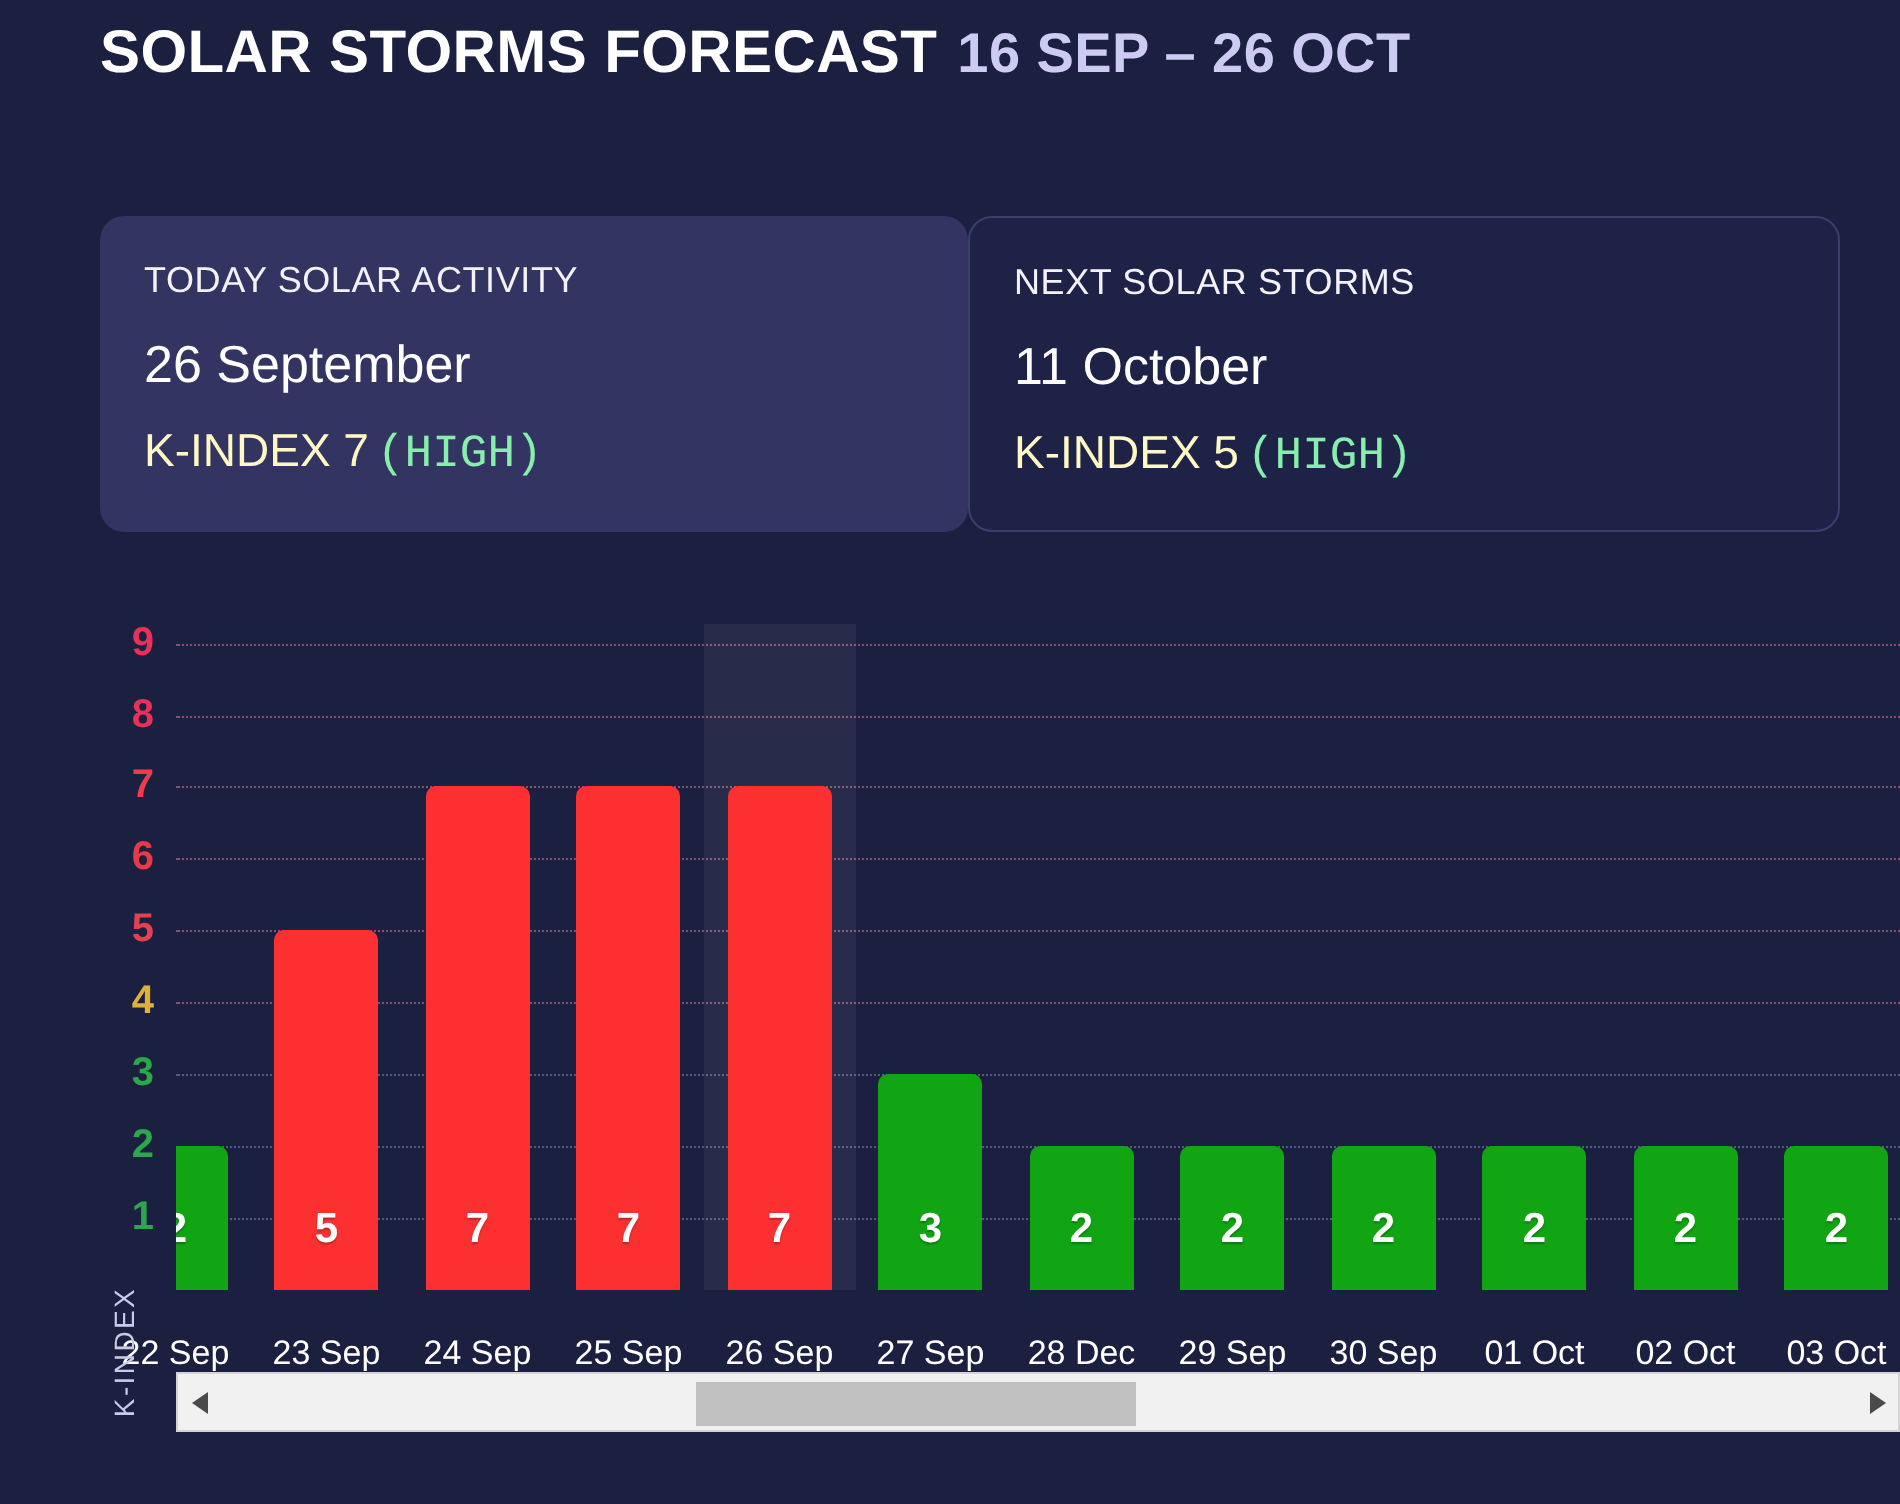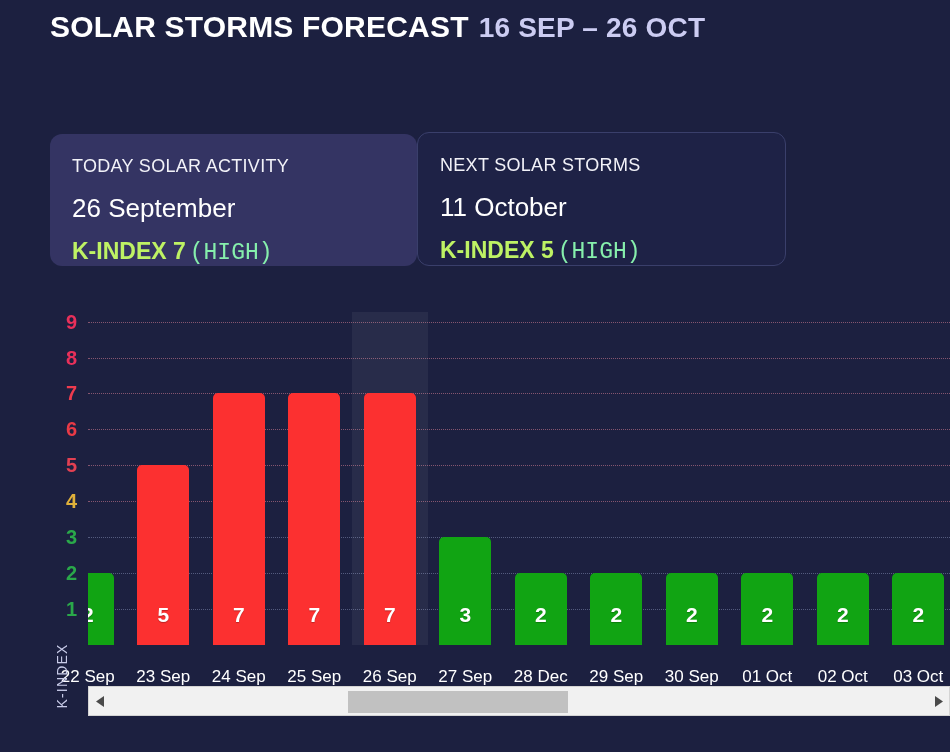--- a/index.html
+++ b/index.html
@@ -21,40 +21,40 @@
     color: #ffffff; letter-spacing: .2px;
   }
   .header-range {
     display: inline; font-size: 28px; font-weight: bold;
     color: #ccccf2; margin-left: 10px; letter-spacing: .2px;
   }
 
   
   .cards {
     position: absolute; left: 50px; top: 108px;
-    width: 736px; height: 158px;
-    display: flex; gap: 0; align-items: flex-end;
+    width: 870px; height: 158px;
+    display: flex; gap: 0;
   }
   .card {
     flex: 1; border-radius: 12px;
     padding: 22px 22px 0 22px;
     position: relative;
   }
   .card.primary { background: #343463; }
   .card.secondary { background: #1e2246; border: 1px solid #3a3f6b; }
   .card-label {
     font-size: 18px; color: #f2f2f8; letter-spacing: .3px;
     margin-bottom: 16px; white-space: nowrap;
   }
   .card-date {
     font-size: 26px; font-weight: normal; color: #ffffff;
     margin-bottom: 14px; white-space: nowrap;
   }
   .card-kindex { font-size: 23px; white-space: nowrap; }
-  .card-kindex .k-main { font-weight: bold; color: #bef264; }
+  .card-kindex .k-main { font-weight: normal; color: #fef9c3; }
   .card-kindex .k-level { color: #86efac; font-weight: normal; margin-left: 4px; font-family: Liberation Mono, monospace; }
 
   
   .chart-wrap {
     position: absolute; left: 30px; top: 300px;
     width: 920px; height: 452px;
   }
   .y-axis {
     position: absolute; left: 0; top: 0; width: 55px; height: 345px;
   }

